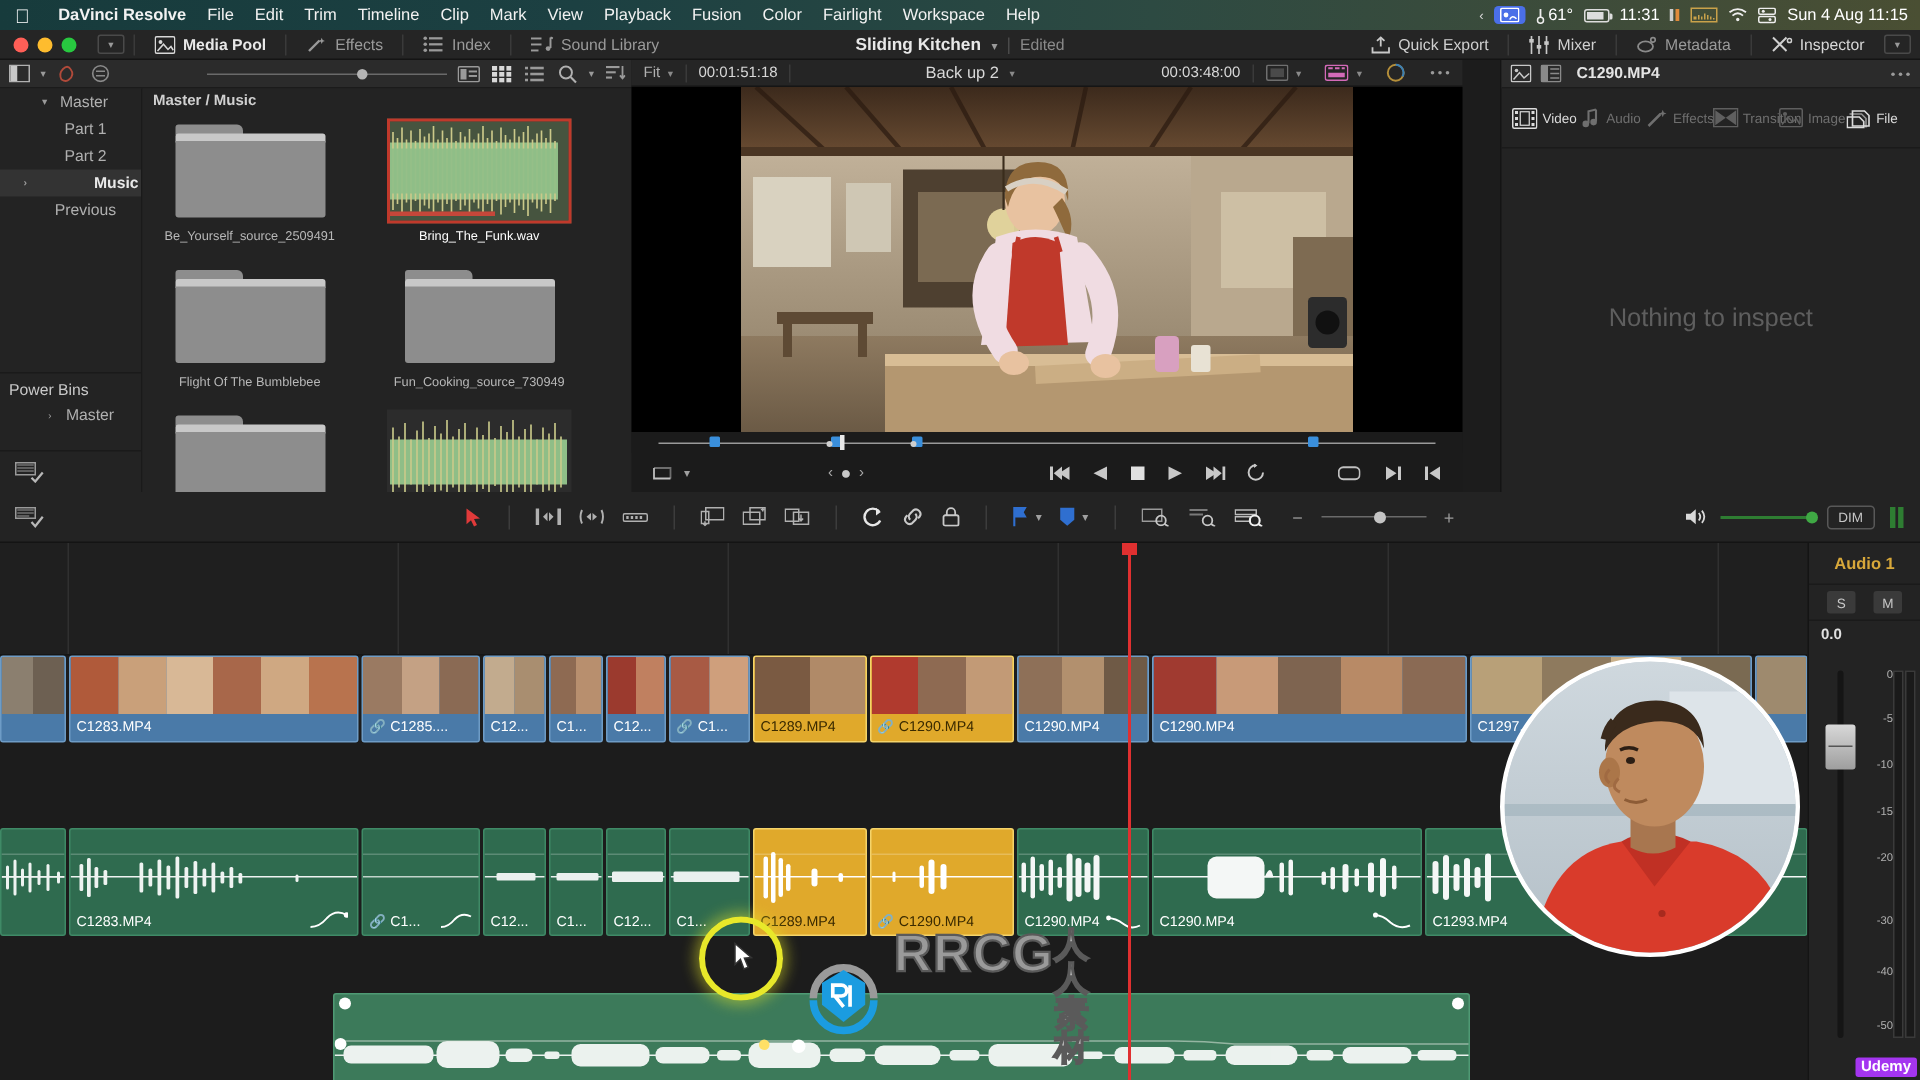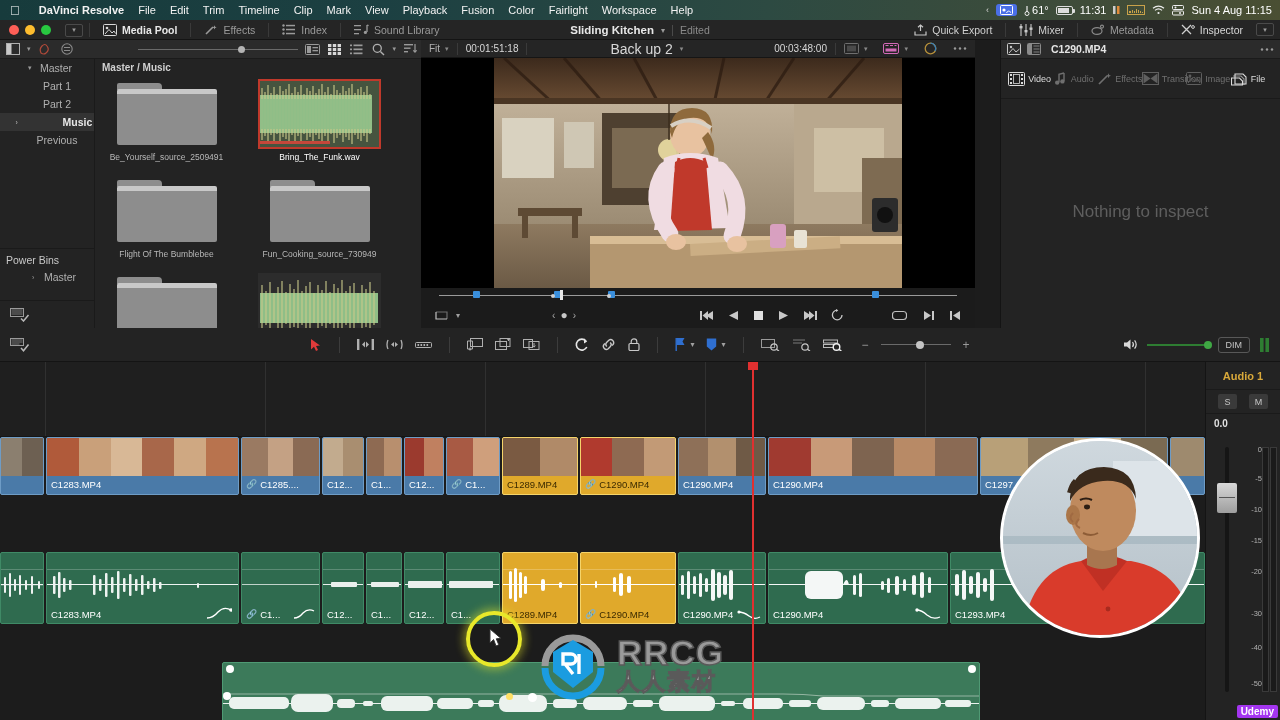--- a/index.html
+++ b/index.html
@@ -157,21 +157,21 @@
   .playhead { position:absolute; top:0; bottom:0; width:2px; background:#e03030; z-index:30;}
   .playhead .hd { position:absolute; top:0; left:-4px; width:10px; height:8px; background:#e03030;}
   .hlcircle { position:absolute; width:56px; height:56px; border-radius:50%; border:4px solid #e8e82a; box-shadow:0 0 9px 3px rgba(232,232,42,.45); z-index:40;}
   .cursor-arrow { position:absolute; z-index:41; }
 
   
   .pip { position:absolute; left:1000px; top:438px; width:200px; height:200px; border-radius:50%; border:3px solid #fff; overflow:hidden; z-index:50; background:#cfd7dd;}
 
   
   .wm { position:absolute; left:535px; top:628px; width:210px; height:72px; z-index:60; display:flex; align-items:center; gap:6px;}
-  .wm-text { display:flex; flex-direction:column; line-height:1;}
+  .wm-text { display:flex; flex-direction:row; line-height:1;}
   .wm-rrcg { font-size:35px; font-weight:bold; color:#9a9a9a; -webkit-text-stroke:1.5px #5a5a5a; letter-spacing:1px;}
   .wm-cn { font-size:23px; font-weight:bold; color:#b8b8b8; -webkit-text-stroke:1.2px #5a5a5a; letter-spacing:2px;}
 
   
   .mixer { position:absolute; left:1205px; top:362px; width:75px; height:358px; background:#232323; border-left:1px solid #141414;}
   .mx-title { height:28px; display:flex; align-items:center; justify-content:center; font-size:11px; color:#d8a83a; font-weight:bold; border-bottom:1px solid #1a1a1a;}
   .mx-sm { height:24px; display:flex; align-items:center; justify-content:center; gap:12px; border-bottom:1px solid #1a1a1a;}
   .mx-sm b { width:19px; height:15px; background:#3a3a3a; border-radius:2px; display:flex; align-items:center; justify-content:center; font-size:9px; color:#c8c8c8; font-weight:normal;}
   .mx-val { font-size:10px; color:#e0e0e0; font-weight:bold; padding:4px 0 0 8px;}
   .mx-body { position:relative; height:290px;}
@@ -583,21 +583,21 @@
       <div class="seg">
         <span>Fit</span>
         <span style="font-size:7px;color:#8a8a8a;">▾</span>
       </div>
       <span class="vsep"></span>
       <div class="seg" style="color:#d8d8d8;">
         <span>00:01:51:18</span>
       </div>
       <span class="vsep"></span>
       <div style="flex:1; display:flex; align-items:center; justify-content:center; gap:7px;">
-        <span style="color:#d8d8d8;font-size:14px;">Back up 2</span>
+        <span style="color:#d8d8d8;font-size:11px;">Back up 2</span>
         <span style="font-size:7px;color:#8a8a8a;">▾</span>
       </div>
       <div class="seg" style="color:#d8d8d8;">
         <span>00:03:48:00</span>
       </div>
       <span class="vsep"></span>
       <div class="seg">
         <span>
           <svg width="15" height="11" viewBox="0 0 15 11">
               <rect x="0.5" y="0.5" width="14" height="10" rx="1" fill="none" stroke="#6f6f6f"></rect>

